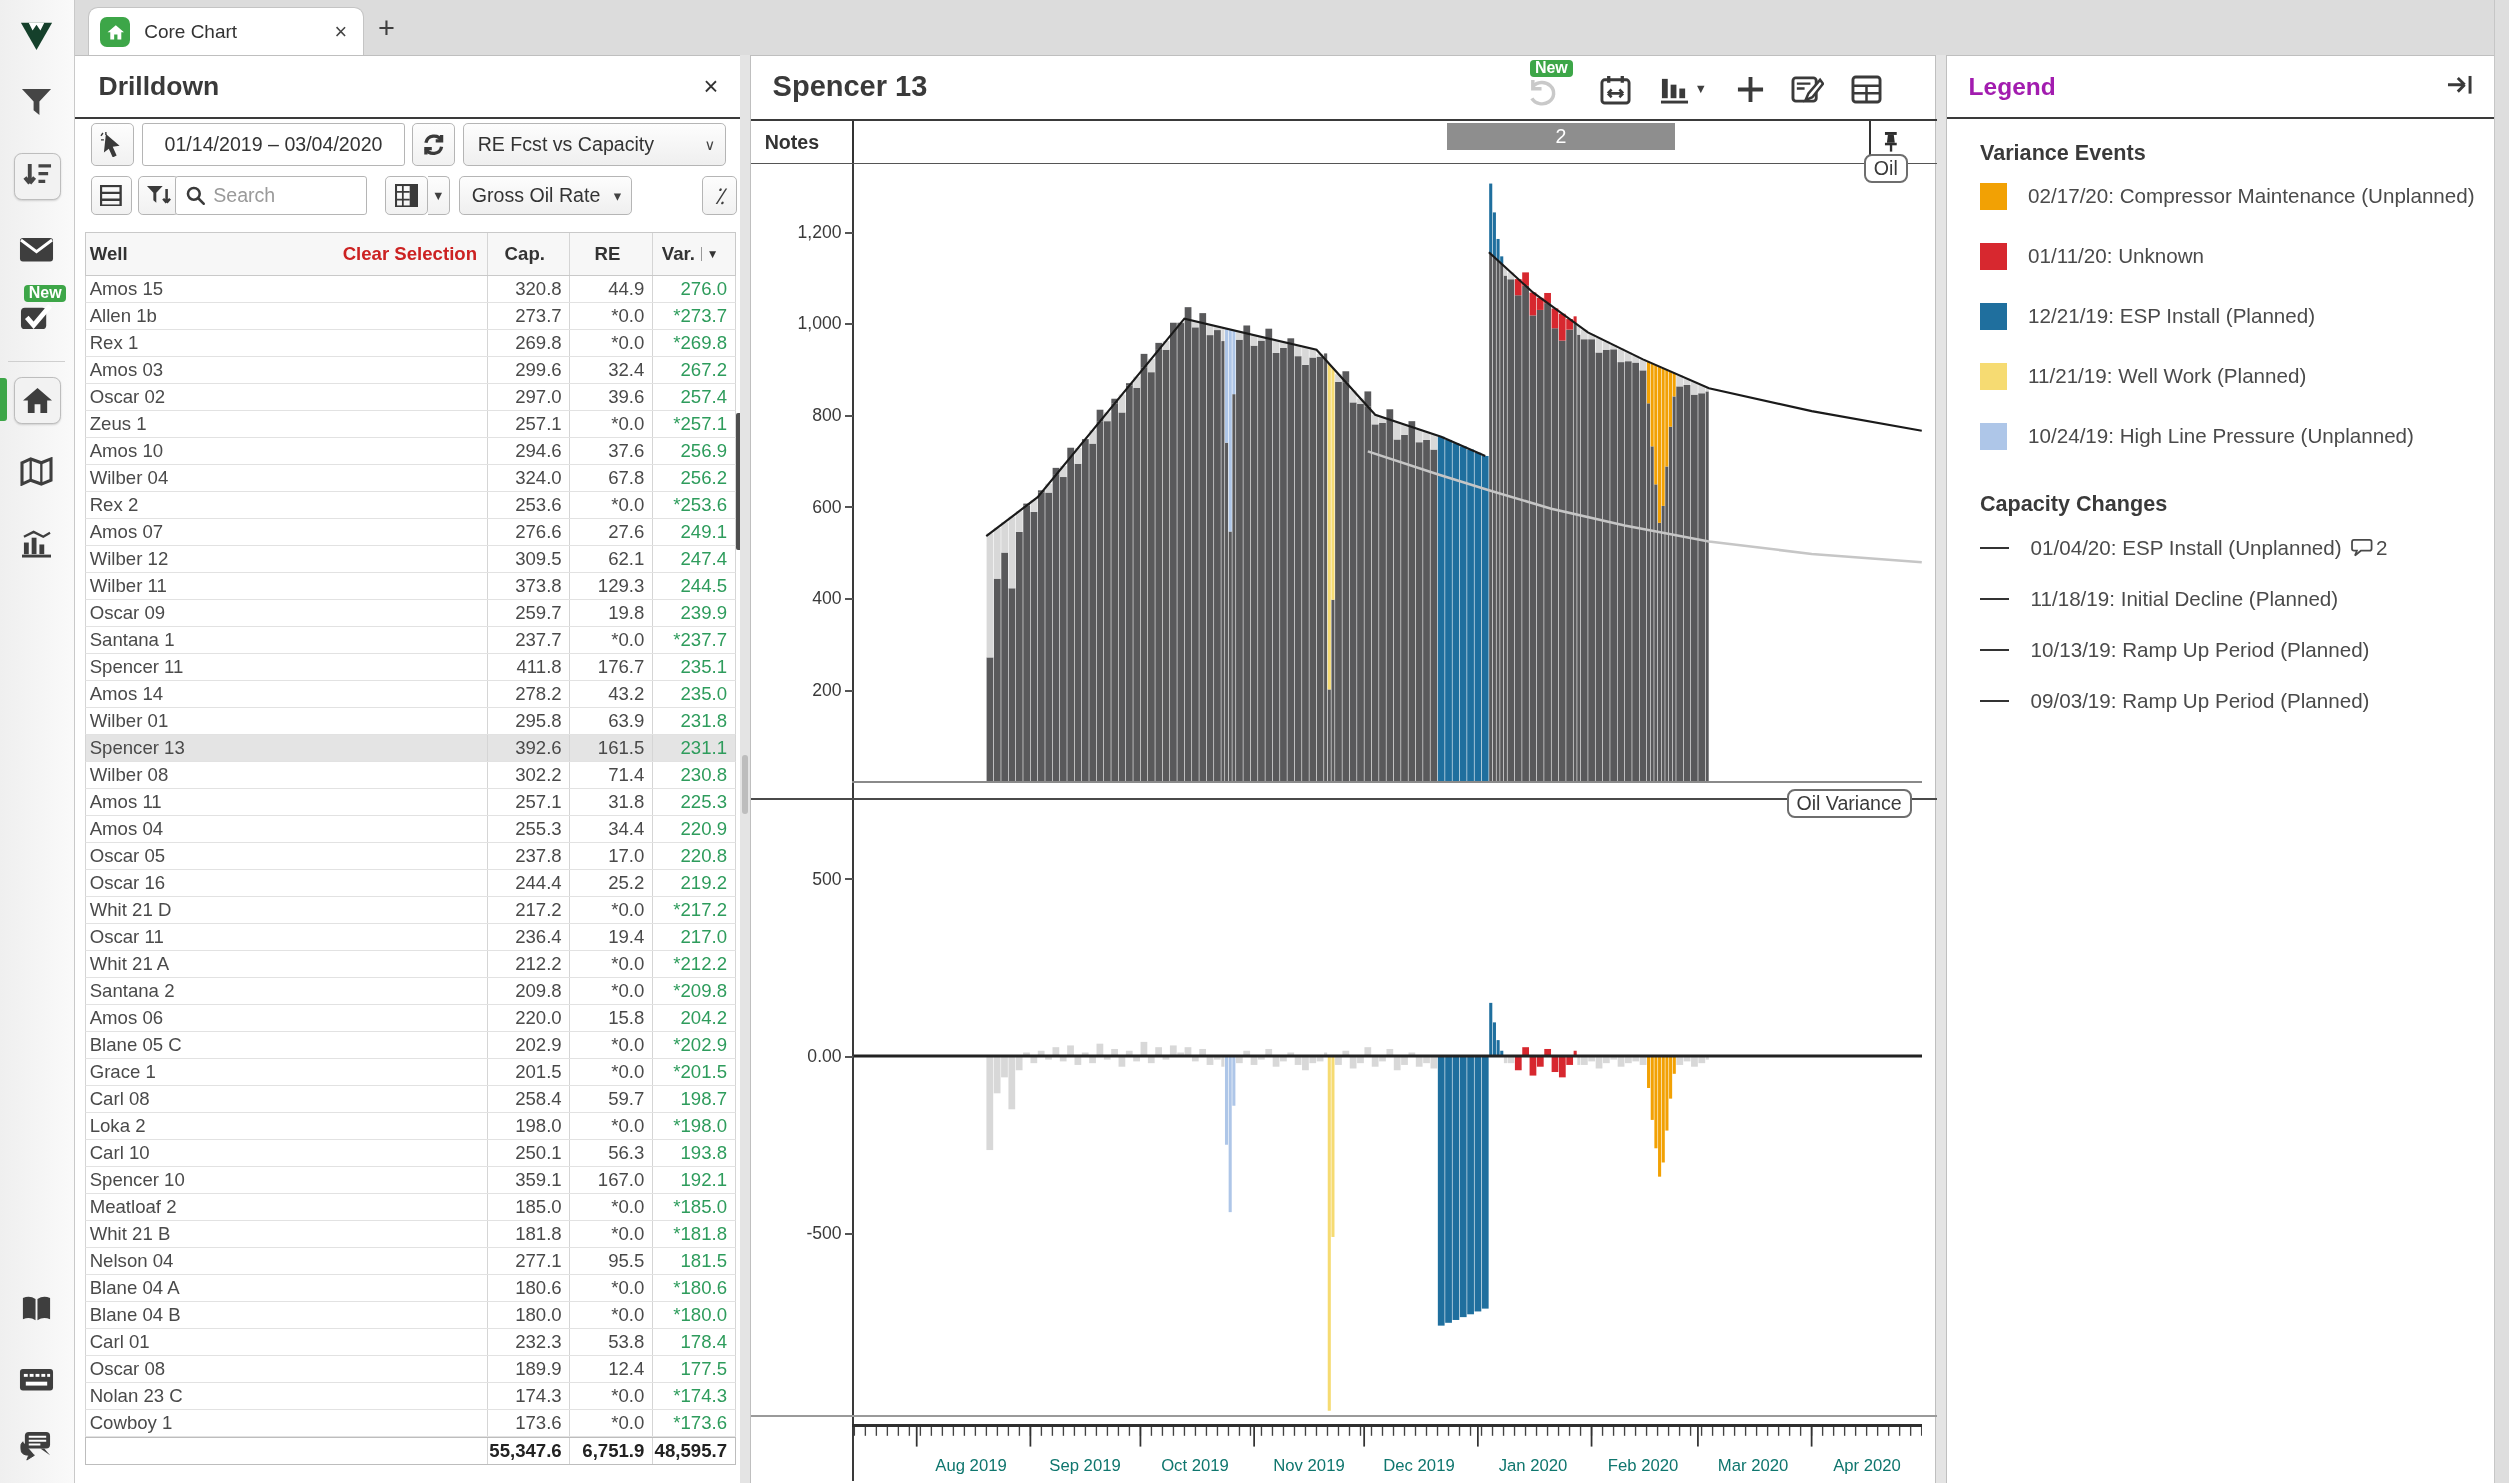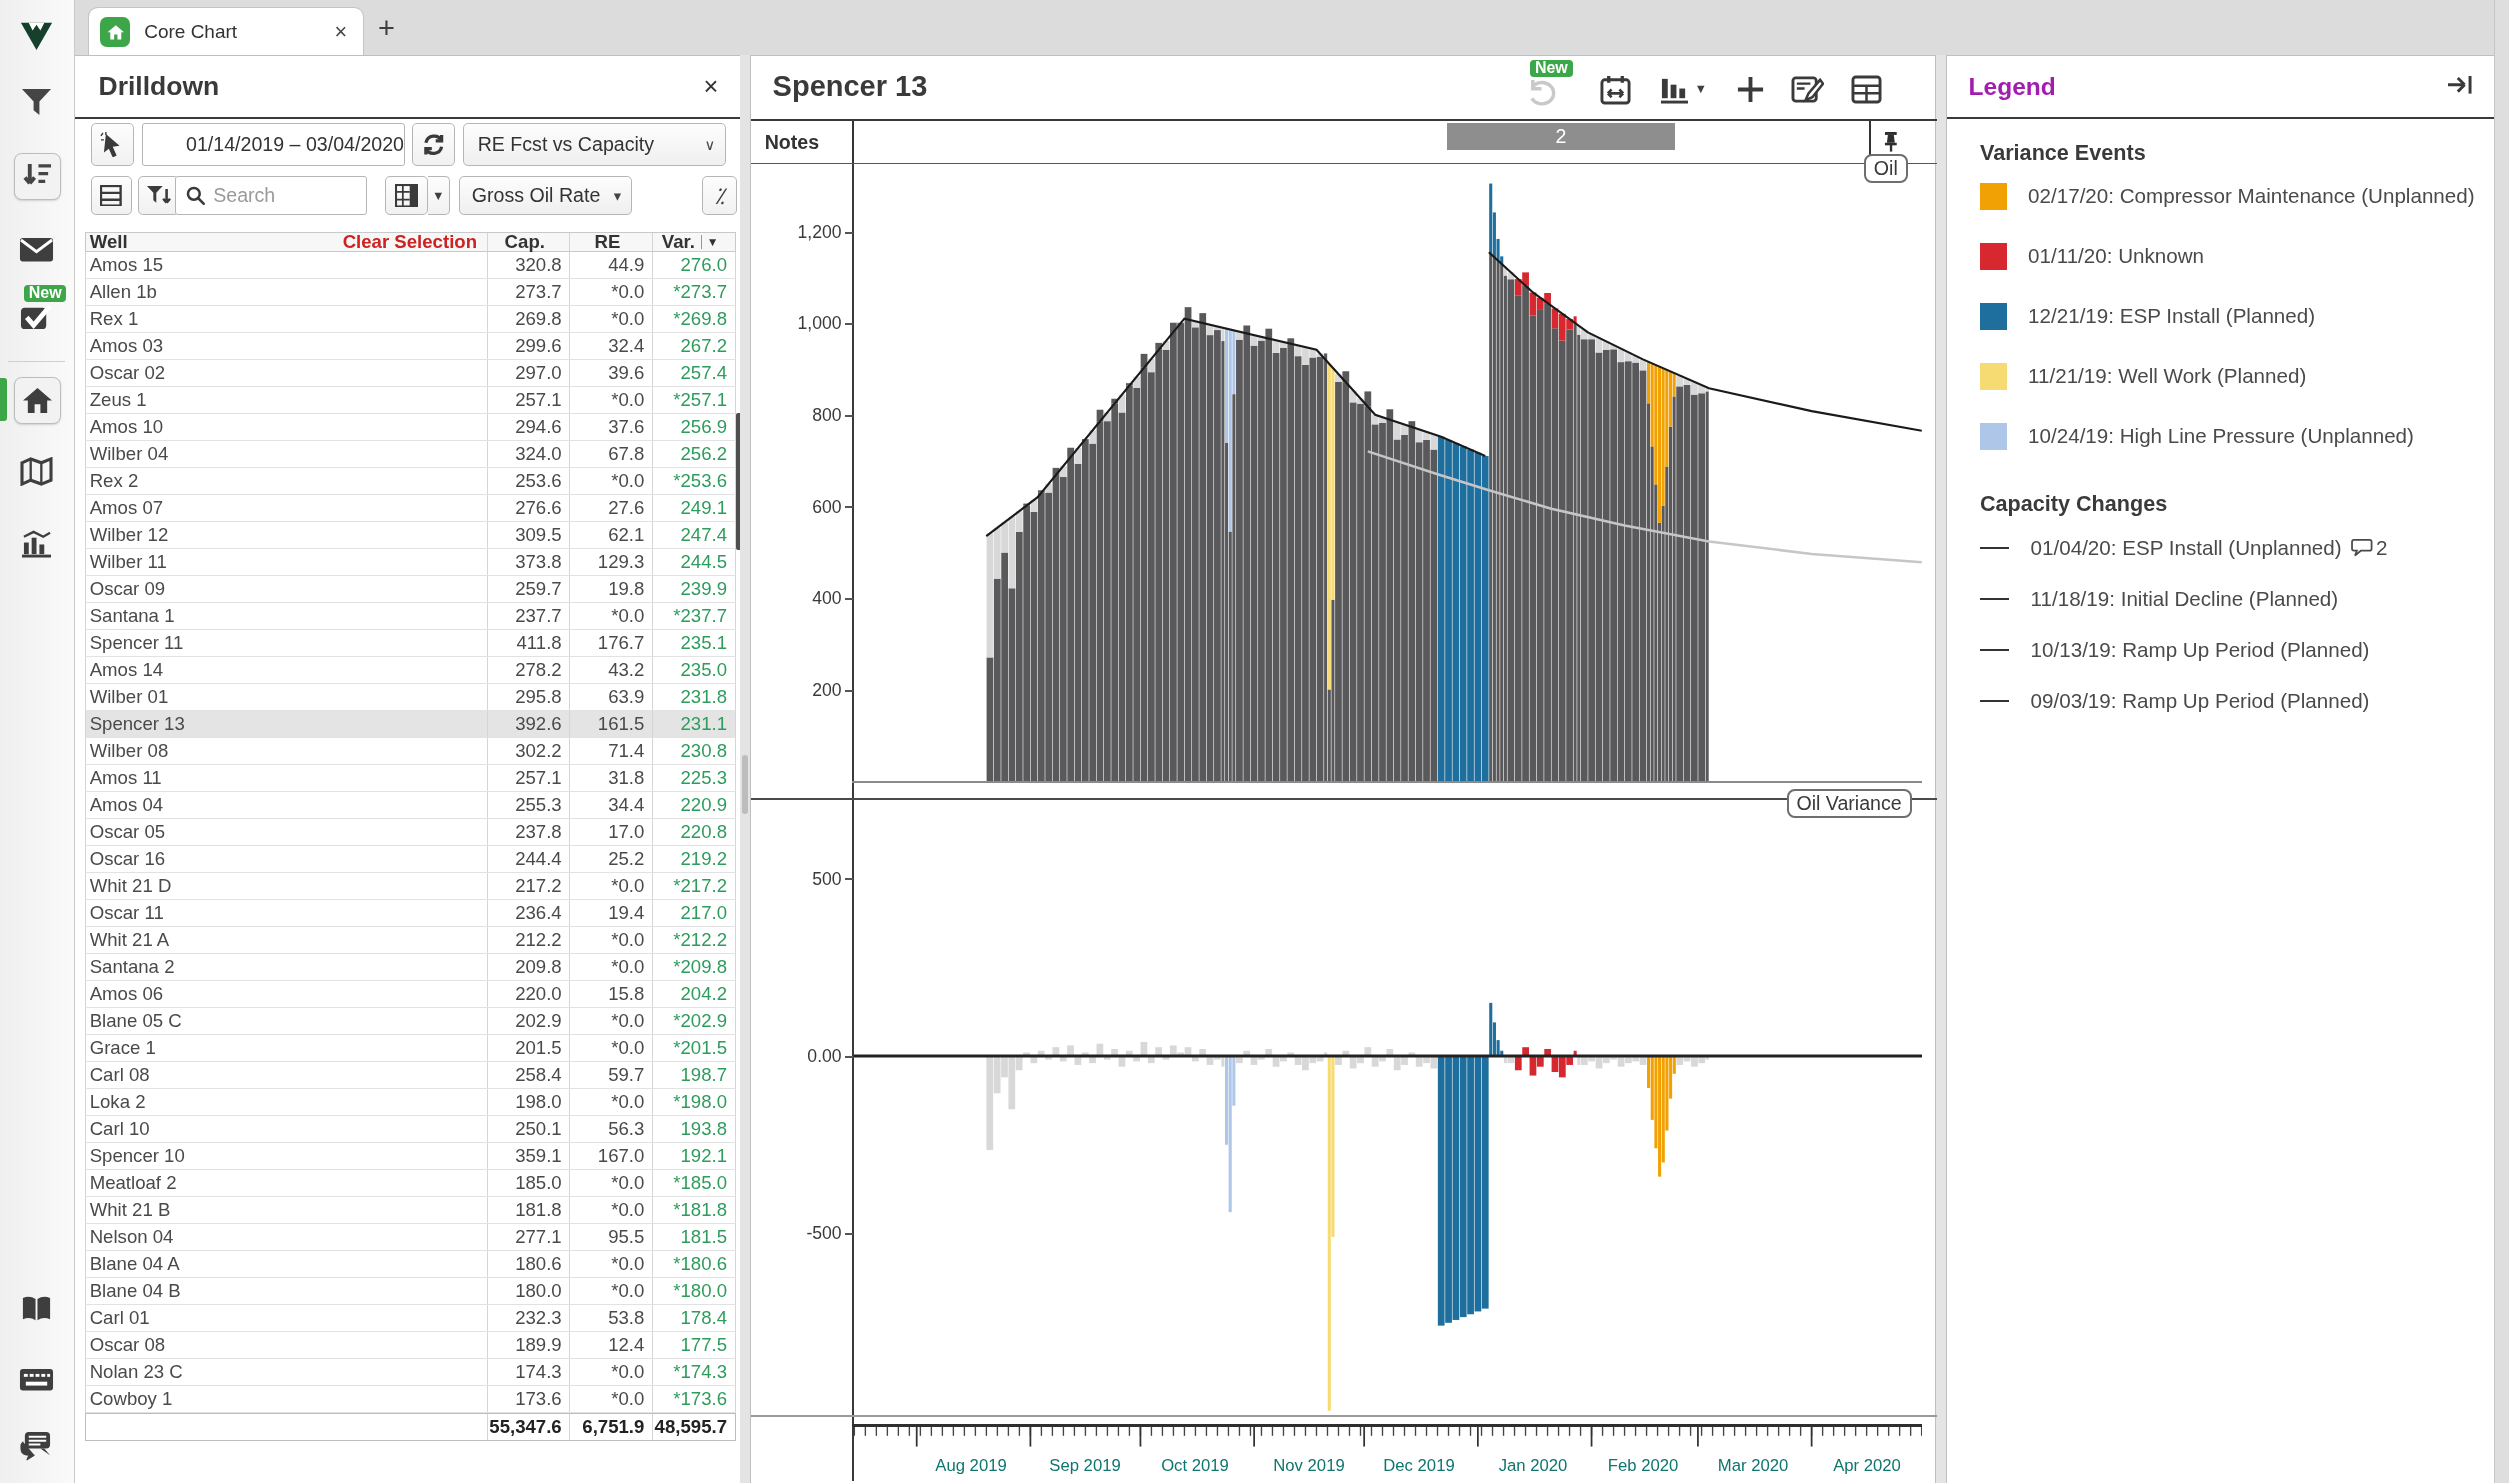--- a/index.html
+++ b/index.html
@@ -33,21 +33,21 @@
   #drill .panel-hd .x{margin-left:auto;margin-right:21.6px;font-size:25.5px;color:#333;cursor:pointer;}
   .btn{position:absolute;box-sizing:border-box;background:linear-gradient(#FDFDFD,#F1F1F1);
        border:1px solid #B5B5B5;border-radius:4.9px;display:flex;align-items:center;justify-content:center;cursor:pointer;color:#3F3F3F;}
   .inp{position:absolute;box-sizing:border-box;background:#fff;border:1px solid #B5B5B5;border-radius:2.9px;
        display:flex;align-items:center;font-size:19.6px;color:#333;}
   .sel{position:absolute;box-sizing:border-box;background:linear-gradient(#FDFDFD,#EFEFEF);border:1px solid #B5B5B5;
        border-radius:4.9px;display:flex;align-items:center;font-size:19.6px;color:#333;cursor:pointer;}
   .sel .cv{margin-left:auto;margin-right:9.8px;font-size:14.7px;color:#444;}
   
   #dtable{position:absolute;left:9.8px;top:176px;width:651px;}
-  .thead{display:flex;height:20px;border:1px solid #C9C9C9;background:#F7F7F7;
+  .thead{display:flex;height:44px;border:1px solid #C9C9C9;background:#F7F7F7;
          font-size:18.6px;color:#333;font-weight:bold;align-items:center;box-sizing:border-box;}
   .trow{display:flex;height:27px;border-left:1px solid #D5D5D5;border-right:1px solid #D5D5D5;
         border-bottom:1px solid #E2E2E2;font-size:18.6px;color:#4A4A4A;align-items:center;box-sizing:border-box;cursor:pointer;}
   .trow.sel-row{background:#E4E4E4;}
   .c-well{width:399px;padding-left:3.9px;display:flex;align-items:center;overflow:hidden;white-space:nowrap;}
   .c-num{width:83px;border-left:1px solid #D5D5D5;text-align:right;padding-right:7.8px;box-sizing:border-box;height:100%;
          display:flex;align-items:center;justify-content:flex-end;}
   .v-green{color:#2E9C5C;}
   .clear-sel{margin-left:auto;color:#CC2222;font-weight:bold;padding-right:9.8px;cursor:pointer;}
   #tfoot{display:flex;height:28px;border:1px solid #BDBDBD;font-size:18.6px;font-weight:bold;color:#222;align-items:center;
@@ -191,21 +191,21 @@
       <span class="t">Drilldown</span>
       <span class="x">×</span>
     </div>
 
     <div class="btn" style="left:15.7px;top:67px;width:43px;height:43px">
       <svg width="23.5" height="25.5" viewBox="0 0 24 26">
         <path d="M6 2 L20 14 L13 15 L17 24 L13 26 L9 17 L4 21 Z" fill="#3A3A3A"></path>
         <path d="M3 1 L1 4 M6 0 L6 3 M1 8 L4 8" stroke="#3A3A3A" stroke-width="1.4"></path>
       </svg>
     </div>
-    <div class="inp" style="left:67px;top:67px;width:263px;height:43px;justify-content:flex-end">
+    <div class="inp" style="left:67px;top:67px;width:263px;height:43px;justify-content:center">
       <span>01/14/2019 – 03/04/2020</span>
     </div>
     <div class="btn" style="left:337px;top:67px;width:43px;height:43px">
       <svg width="23.5" height="23.5" viewBox="0 0 24 24">
         <path d="M4 10 A8.5 8.5 0 0 1 20 8" stroke="#3A3A3A" stroke-width="3.4" fill="none"></path>
         <path d="M20 2 V8 H14" fill="none" stroke="#3A3A3A" stroke-width="3.4"></path>
         <path d="M20 14 A8.5 8.5 0 0 1 4 16" stroke="#3A3A3A" stroke-width="3.4" fill="none"></path>
         <path d="M4 22 V16 H10" fill="none" stroke="#3A3A3A" stroke-width="3.4"></path>
       </svg>
     </div>

